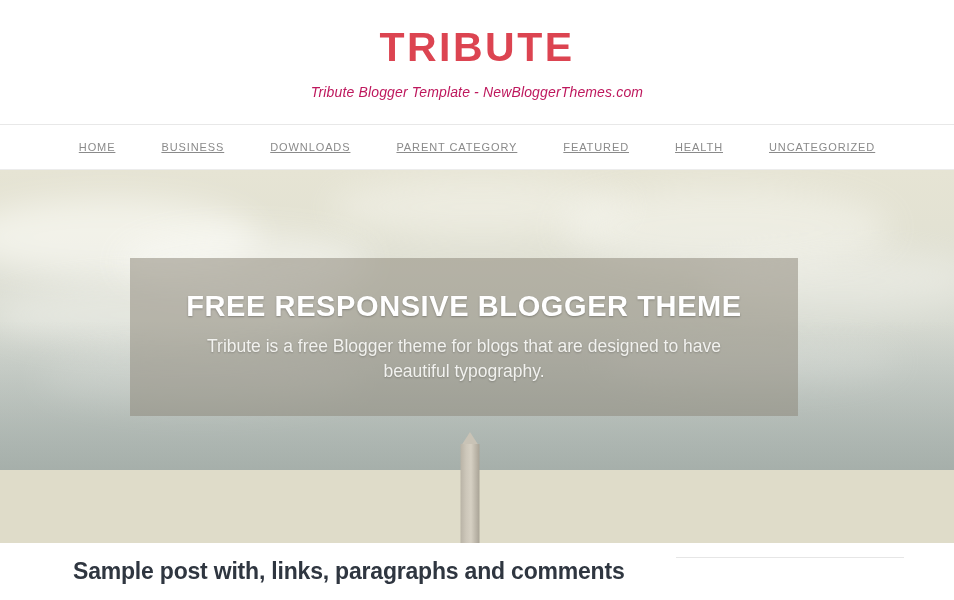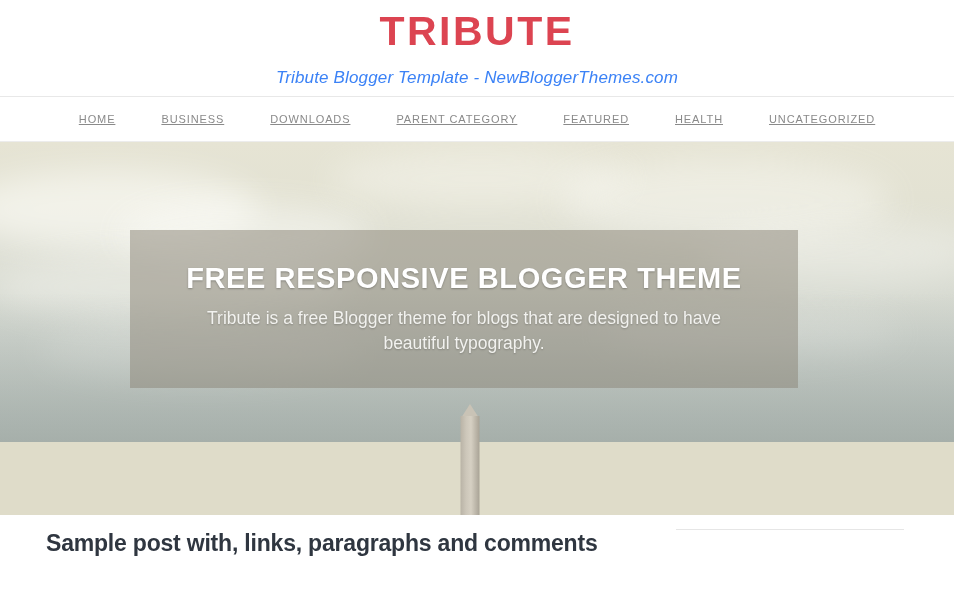--- a/index.html
+++ b/index.html
@@ -6,41 +6,41 @@
   html, body {
     width:954px; height:600px;
     background:#ffffff;
     font-family:"Liberation Sans", sans-serif;
     overflow:hidden;
   }
 
   
   .site-header {
     width:954px;
-    height:97px;
+    height:125px;
     background:#ffffff;
     display:flex;
     flex-direction:column;
     align-items:center;
     justify-content:center;
     border-bottom:1px solid #e8e8e8;
   }
   .site-title {
     font-size:41px;
     font-weight:bold;
     letter-spacing:2.5px;
     color:#dc4451;
     line-height:1;
     margin-top:2px;
   }
   .site-tagline {
     margin-top:16px;
-    font-size:17px;
+    font-size:14px;
     font-style:italic;
-    color:#3b82f6;
+    color:#be185d;
     letter-spacing:0.15px;
   }
 
   
   .main-nav {
     width:954px;
     height:45px;
     background:#ffffff;
     display:flex;
     align-items:center;
@@ -156,21 +156,21 @@
   }
 
   
   .content-area {
     width:954px;
     height:57px;
     background:#ffffff;
     display:flex;
     padding-top:14px;
   }
-  .post-col { width:660px; padding-left:46px; }
+  .post-col { width:660px; padding-left:73px; }
   .post-title {
     font-size:23px;
     font-weight:bold;
     color:#2f3640;
     letter-spacing:-0.2px;
     line-height:1.25;
     white-space:nowrap;
   }
   .sidebar-col { flex:1; padding-left:16px; }
   .widget-title {

